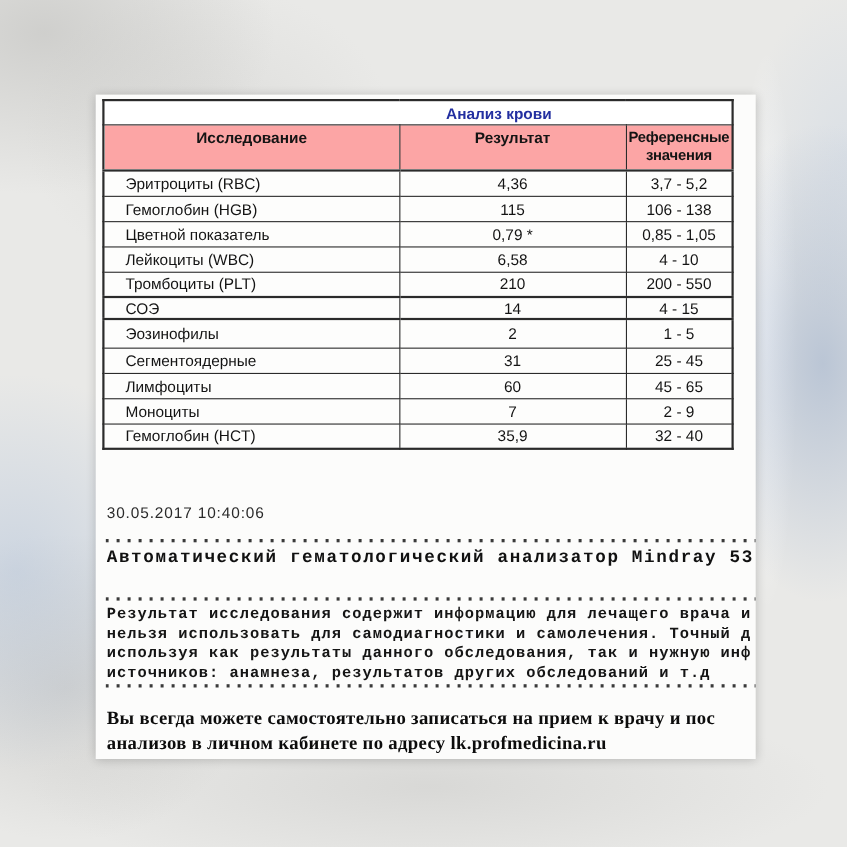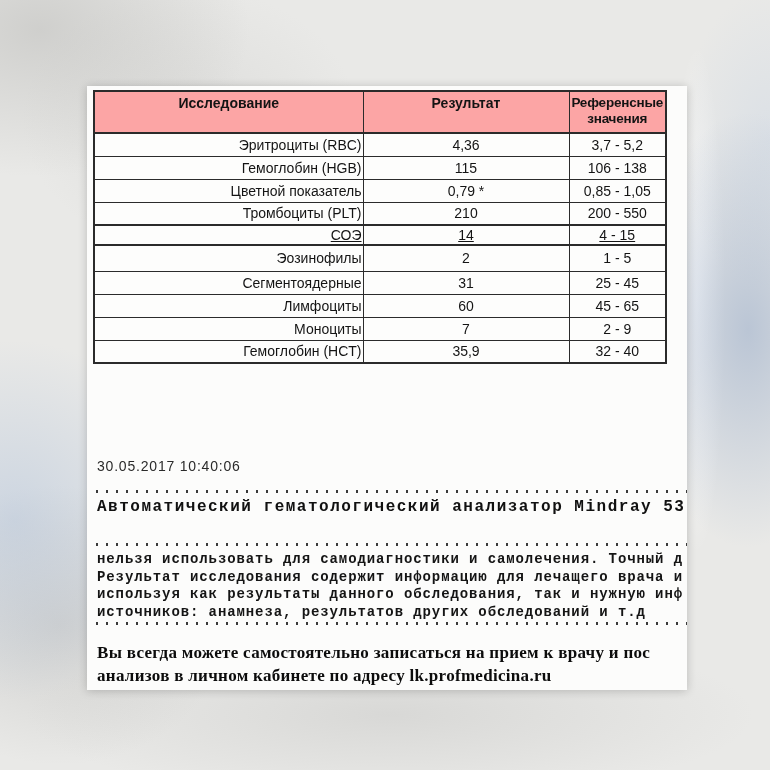--- a/index.html
+++ b/index.html
@@ -35,24 +35,24 @@
     font-weight:bold;font-size:14px;color:#232fa0;background:#fff;
   }
   tr.head-row th{
     height:36px;background:#fca5a5;font-weight:bold;text-align:center;
     vertical-align:top;padding-top:3px;line-height:1.22;font-size:14px;
     border-bottom-width:2px;
   }
   tr.head-row th.c-ref{font-size:13.5px;letter-spacing:-.2px;margin-left:12px;}
   tr.data-row{height:23px;}
   tr.data-row td{background:#fdfdfc;}
-  tr.r-soe{height:16px;text-decoration:underline;}
+  tr.r-soe{height:16px;}
   tr.r-eos{height:26px;}
   tr.sep td{border-top-width:2px;}
-  td.c-name{text-align:right;padding-left:19px;}
+  td.c-name{text-align:left;padding-left:19px;}
   td.c-res,td.c-ref{text-align:center;}
 
   .timestamp{
     position:absolute;left:10px;top:372px;font-size:14px;letter-spacing:.8px;color:#2a2a2a;
     white-space:nowrap;
   }
   .dotted{
     position:absolute;left:9px;right:0;height:3px;
     background-image:repeating-linear-gradient(to right,#3a3a3a 0 2.5px,transparent 2.5px 10px);
     background-repeat:repeat-x;background-size:10px 2.5px;background-position:0 0;
@@ -83,40 +83,48 @@
 
 <div class="page">
 
   <table class="report">
     <colgroup>
       <col style="width:269px">
         <col style="width:206px">
         <col style="width:97px">
     </colgroup>
     <tbody>
+      <tr class="title-row">
+        <td colspan="3">Анализ крови</td>
+      </tr>
       <tr class="head-row">
         <th class="c-name">Исследование</th>
         <th class="c-res">Результат</th>
         <th class="c-ref">Референсные значения</th>
       </tr>
 
       <tr class="data-row">
         <td class="c-name">Эритроциты (RBC)</td>
         <td class="c-res">4,36</td>
         <td class="c-ref">3,7 - 5,2</td>
       </tr>
       <tr class="data-row">
         <td class="c-name">Гемоглобин (HGB)</td>
         <td class="c-res">115</td>
         <td class="c-ref">106 - 138</td>
       </tr>
       <tr class="data-row">
         <td class="c-name">Цветной показатель</td>
         <td class="c-res">0,79 *</td>
         <td class="c-ref">0,85 - 1,05</td>
+      </tr>
+      <tr class="data-row">
+        <td class="c-name">Лейкоциты (WBC)</td>
+        <td class="c-res">6,58</td>
+        <td class="c-ref">4 - 10</td>
       </tr>
       <tr class="data-row">
         <td class="c-name">Тромбоциты (PLT)</td>
         <td class="c-res">210</td>
         <td class="c-ref">200 - 550</td>
       </tr>
       <tr class="data-row r-soe sep">
         <td class="c-name">СОЭ</td>
         <td class="c-res">14</td>
         <td class="c-ref">4 - 15</td>
@@ -151,22 +159,22 @@
 
   <div class="timestamp">30.05.2017 10:40:06</div>
 
   <div class="dotted dot1"></div>
 
   <div class="analyzer">Автоматический гематологический анализатор Mindray 53</div>
 
   <div class="dotted dot2"></div>
 
   <div class="disclaimer">
+    <div>Результат исследования содержит информацию для лечащего врача и</div>
     <div>нельзя использовать для самодиагностики и самолечения. Точный д</div>
-    <div>Результат исследования содержит информацию для лечащего врача и</div>
     <div>используя как результаты данного обследования, так и нужную инф</div>
     <div>источников: анамнеза, результатов других обследований и т.д</div>
   </div>
 
   <div class="dotted dot3"></div>
 
   <div class="footer-note">
     <div>Вы всегда можете самостоятельно записаться на прием к врачу и пос</div>
     <div>анализов в личном кабинете по адресу lk.profmedicina.ru</div>
   </div>

